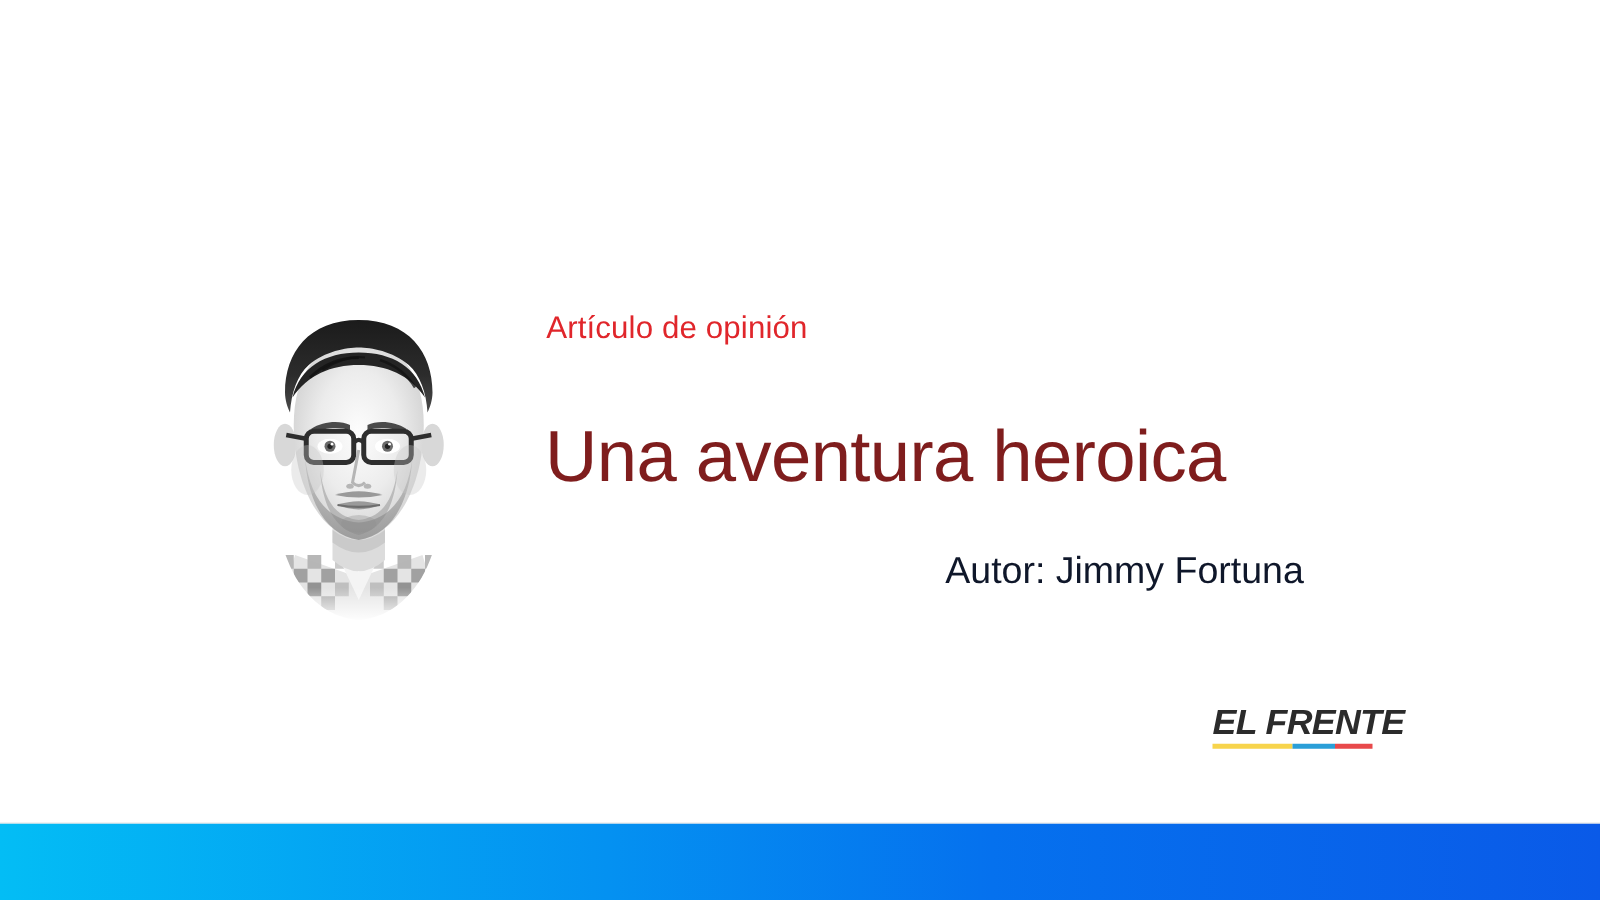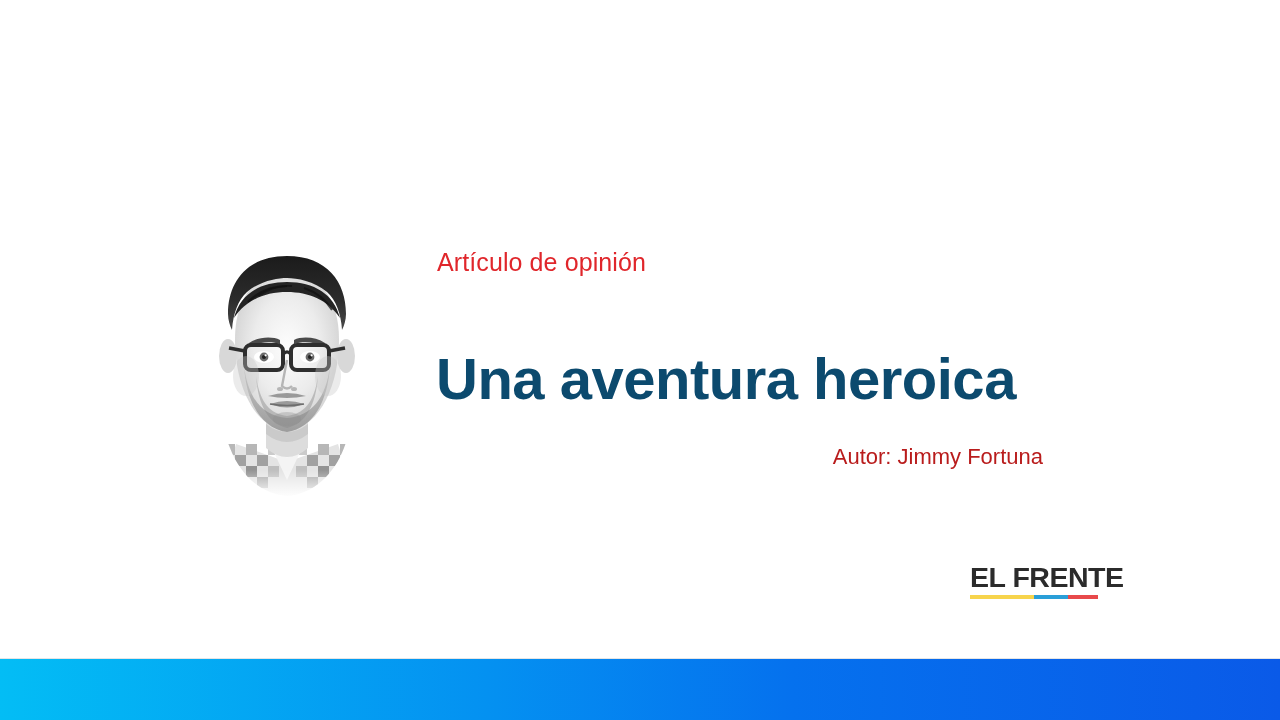--- a/index.html
+++ b/index.html
@@ -48,47 +48,48 @@
     font-size: 25px;
     line-height: 30px;
     color: #e0262b;
     letter-spacing: 0.1px;
     white-space: nowrap;
   }
 
   .headline {
     position: absolute;
     left: 436px;
-    top: 305px;
+    top: 292px;
     font-size: 58px;
     line-height: 70px;
-    color: #0c4a6e;
-    font-weight: 700;
+    color: #7f1d1d;
+    font-weight: 400;
     letter-spacing: -0.5px;
     white-space: nowrap;
   }
 
   .author {
     position: absolute;
     left: 437px;
     top: 443px;
     width: 606px;
     text-align: right;
-    font-size: 22px;
+    font-size: 30px;
     line-height: 27px;
-    color: #b91c1c;
+    color: #0f172a;
     white-space: nowrap;
   }
 
   
   .logo {
     position: absolute;
     left: 970px;
     top: 564px;
     width: 128px;
+    font-style: italic;
   }
   .logo-word {
     font-family: "Liberation Sans Narrow", "Liberation Sans", "DejaVu Sans Condensed", sans-serif;
     font-weight: 700;
     font-size: 28px;
     line-height: 28px;
     letter-spacing: -0.5px;
     color: #2b2b2b;
     transform: scaleX(1.02);
     transform-origin: left center;

